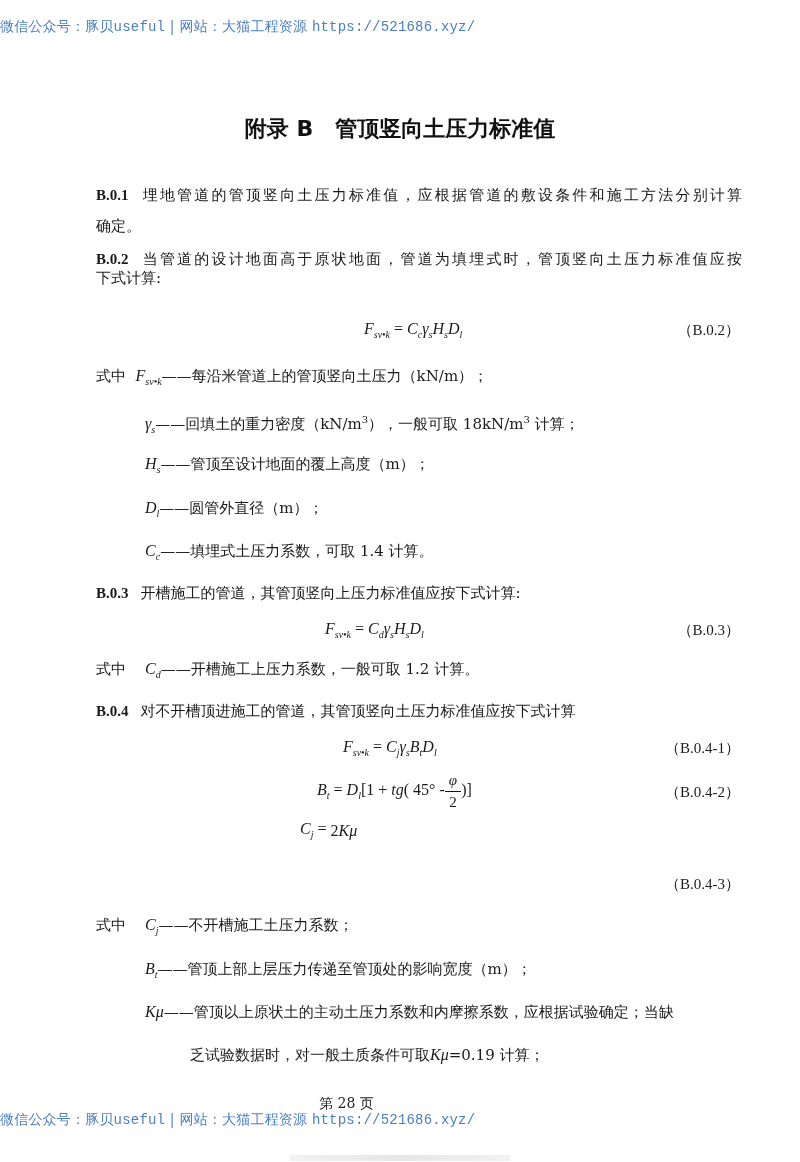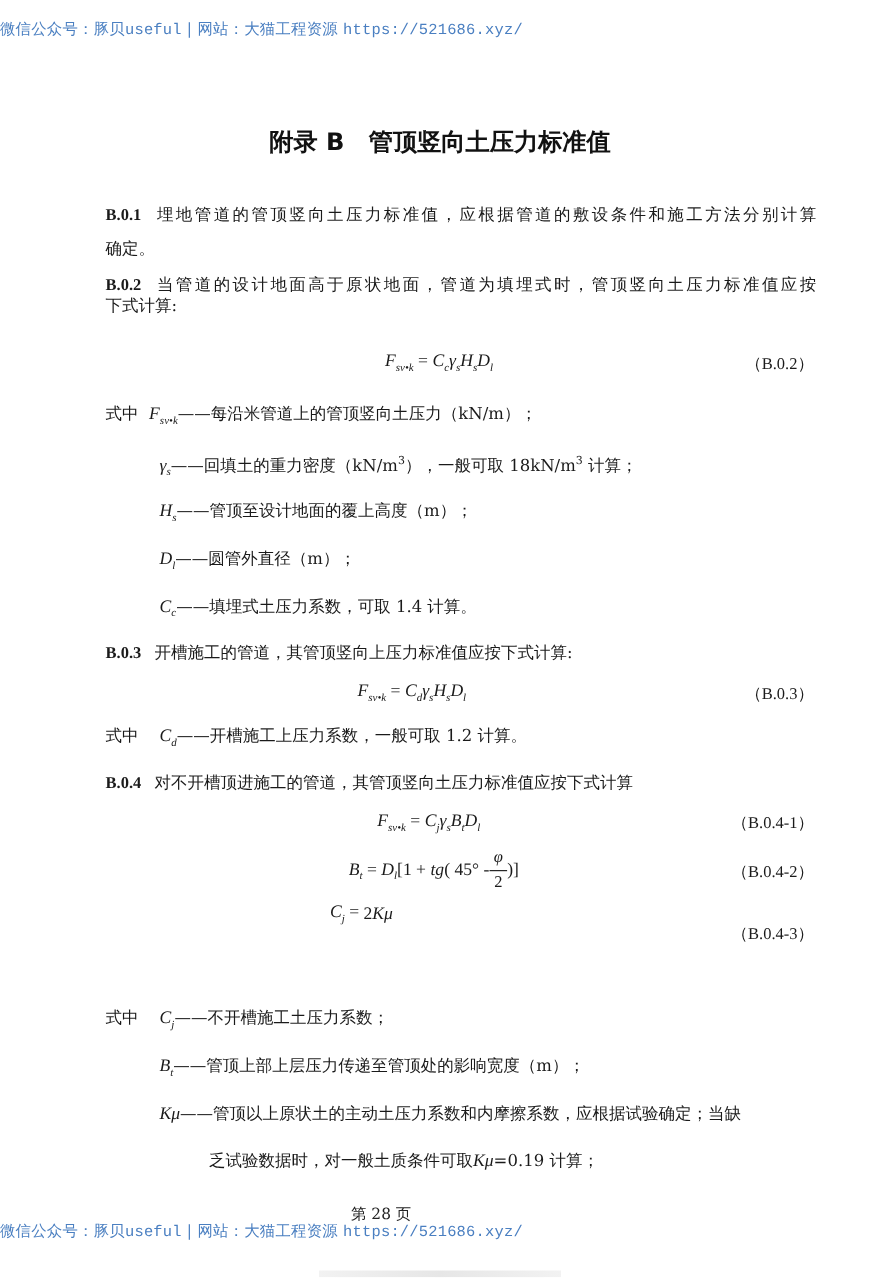--- a/index.html
+++ b/index.html
@@ -65,21 +65,21 @@
 <div class="line justify" style="top:185px;">
   <span class="clause">B.0.1</span><span>埋地管道的管顶竖向土压力标准值，应根据管道的敷设条件和施工方法分别计算</span>
 </div>
 <div class="line" style="top:216px;">确定。</div>
 
 <div class="line justify" style="top:249px;">
   <span class="clause">B.0.2</span><span>当管道的设计地面高于原状地面，管道为填埋式时，管顶竖向土压力标准值应按</span>
 </div>
 <div class="line" style="top:268px;">下式计算:</div>
 
-<div class="formula" style="top:320px; left:350px;">
+<div class="formula" style="top:320px; left:364px;">
   <span>F</span><sub>sv•k</sub><span class="normal"> = </span><span>C</span><sub>c</sub><span>γ</span><sub>s</sub><span>H</span><sub>s</sub><span>D</span><sub>l</sub>
 </div>
 <div class="eqno" style="top:321px;">（B.0.2）</div>
 
 <div class="line" style="top:366px;">
   <span>式中</span>&nbsp;&nbsp;<span class="math"><span>F</span><sub>sv•k</sub></span><span>——每沿米管道上的管顶竖向土压力（kN/m）；</span>
 </div>
 <div class="line indent1" style="top:410px;">
   <span class="math"><span>γ</span><sub>s</sub></span><span>——回填土的重力密度（kN/m</span><sup style="font-size:10px">3</sup><span>），一般可取 18kN/m</span><sup style="font-size:10px">3</sup><span> 计算；</span>
 </div>
@@ -114,21 +114,21 @@
 <div class="eqno" style="top:739px;">（B.0.4-1）</div>
 
 <div class="formula" style="top:772px; left:317px;">
   <span>B</span><sub>t</sub><span class="normal"> = </span><span>D</span><sub>l</sub><span class="normal">[1 + </span><span>tg</span><span class="normal">( 45°  -</span><span class="frac small"><span class="num">φ</span><span class="den normal">2</span></span><span class="normal">)]</span>
 </div>
 <div class="eqno" style="top:783px;">（B.0.4-2）</div>
 
 <div class="formula" style="top:820px; left:300px;">
   <span>C</span><sub>j</sub><span class="normal"> = </span><span class="frac"><span class="den"><span class="normal">2</span><span>Kμ</span></span></span>
 </div>
-<div class="eqno" style="top:840px;">（B.0.4-3）</div>
+<div class="eqno" style="top:875px;">（B.0.4-3）</div>
 
 <div class="line" style="top:915px;">
   <span>式中</span>&nbsp;&nbsp;&nbsp;&nbsp;<span class="math"><span>C</span><sub>j</sub></span><span>——不开槽施工土压力系数；</span>
 </div>
 <div class="line indent1" style="top:959px;">
   <span class="math"><span>B</span><sub>t</sub></span><span>——管顶上部上层压力传递至管顶处的影响宽度（m）；</span>
 </div>
 <div class="line indent1" style="top:1002px;">
   <span class="math"><span>Kμ</span></span><span>——管顶以上原状土的主动土压力系数和内摩擦系数，应根据试验确定；当缺</span>
 </div>

